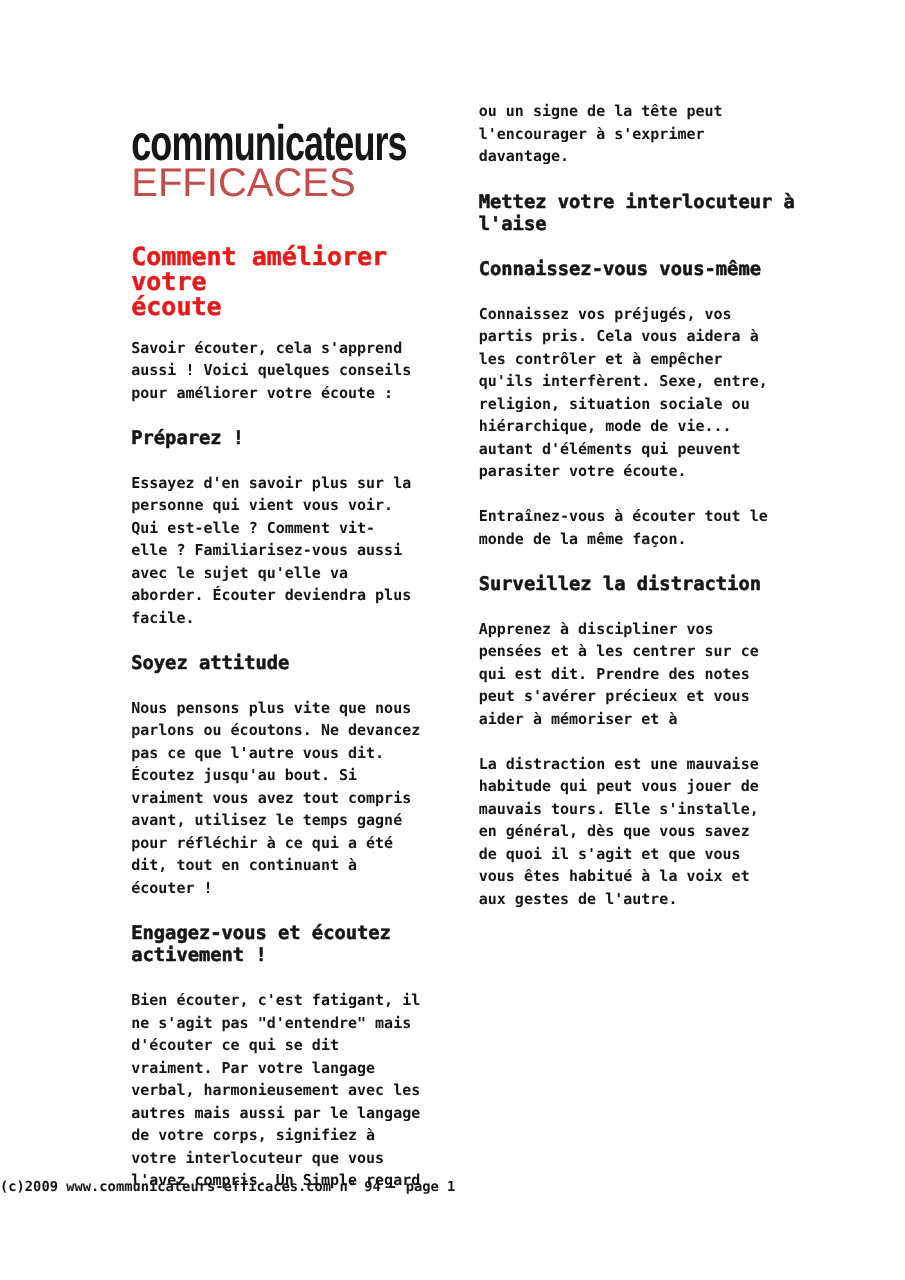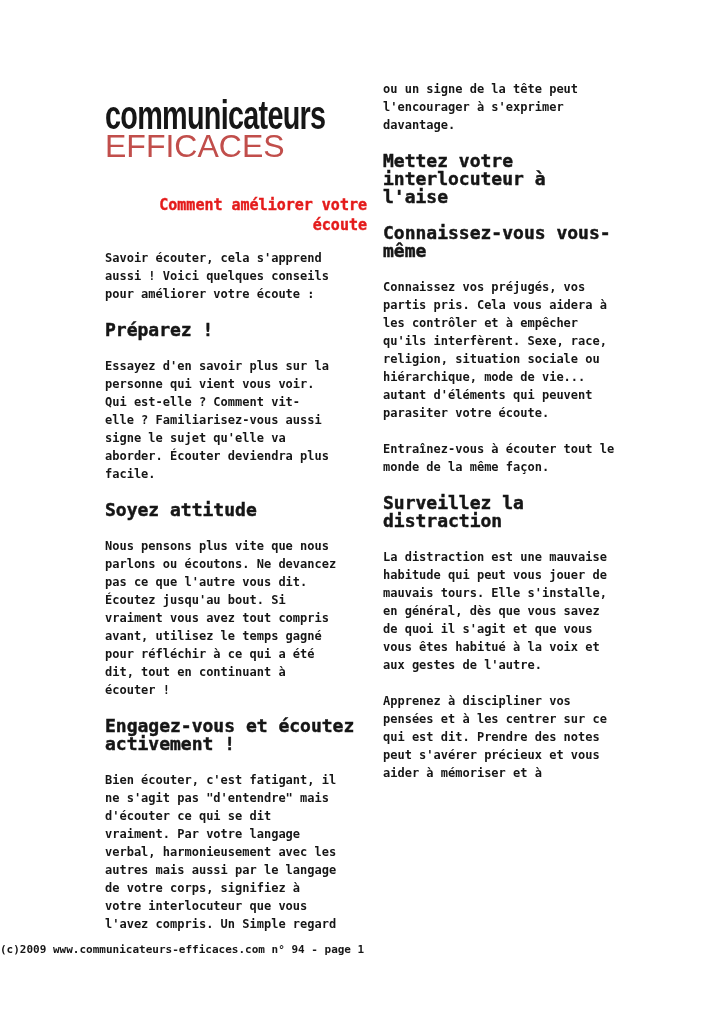--- a/index.html
+++ b/index.html
@@ -40,38 +40,37 @@
     font-family: "Liberation Sans", sans-serif;
     font-weight: normal;
     font-size: 32px;
     line-height: 42px;
     letter-spacing: 0px;
     margin-top: -9px;
     white-space: nowrap;
   }
 
   .doc-title {
-    font-size: 15px;
+    font-size: 20px;
     line-height: 20px;
     font-weight: bold;
     white-space: pre-line;
     margin: 0 0 14px 0;
-    text-align: right;
     -webkit-text-stroke: 0.4px currentColor;
   }
 
   .para {
     font-size: 12px;
     line-height: 18px;
     font-weight: bold;
     white-space: pre-line;
     margin: 0 0 18px 0;
   }
   .heading {
-    font-size: 18px;
+    font-size: 15px;
     line-height: 18px;
     font-weight: bold;
     white-space: pre-line;
     margin: 0 0 18px 0;
     -webkit-text-stroke: 0.45px currentColor;
   }
 
   .footer {
     position: absolute;
     left: 0;
@@ -102,21 +101,21 @@
     <p class="para">Savoir écouter, cela s'apprend
 aussi ! Voici quelques conseils
 pour améliorer votre écoute :</p>
 
     <h2 class="heading">Préparez !</h2>
 
     <p class="para">Essayez d'en savoir plus sur la
 personne qui vient vous voir.
 Qui est-elle ? Comment vit-
 elle ? Familiarisez-vous aussi
-signe le sujet qu'elle va
+avec le sujet qu'elle va
 aborder. Écouter deviendra plus
 facile.</p>
 
     <h2 class="heading">Soyez attitude</h2>
 
     <p class="para">Nous pensons plus vite que nous
 parlons ou écoutons. Ne devancez
 pas ce que l'autre vous dit.
 Écoutez jusqu'au bout. Si
 vraiment vous avez tout compris
@@ -148,42 +147,42 @@
 
     <h2 class="heading">Mettez votre interlocuteur à
 l'aise</h2>
 
 
     <h2 class="heading">Connaissez-vous vous-même</h2>
 
     <p class="para">Connaissez vos préjugés, vos
 partis pris. Cela vous aidera à
 les contrôler et à empêcher
-qu'ils interfèrent. Sexe, race,
+qu'ils interfèrent. Sexe, entre,
 religion, situation sociale ou
 hiérarchique, mode de vie...
 autant d'éléments qui peuvent
 parasiter votre écoute.</p>
 
     <p class="para">Entraînez-vous à écouter tout le
 monde de la même façon.</p>
 
     <h2 class="heading">Surveillez la distraction</h2>
 
+    <p class="para">Apprenez à discipliner vos
+pensées et à les centrer sur ce
+qui est dit. Prendre des notes
+peut s'avérer précieux et vous
+aider à mémoriser et à</p>
+
     <p class="para">La distraction est une mauvaise
 habitude qui peut vous jouer de
 mauvais tours. Elle s'installe,
 en général, dès que vous savez
 de quoi il s'agit et que vous
 vous êtes habitué à la voix et
 aux gestes de l'autre.</p>
 
-    <p class="para">Apprenez à discipliner vos
-pensées et à les centrer sur ce
-qui est dit. Prendre des notes
-peut s'avérer précieux et vous
-aider à mémoriser et à</p>
-
   </div>
 
   <div class="footer">(c)2009 www.communicateurs-efficaces.com n° 94 - page 1</div>
 
 </div>
 
 </body></html>

